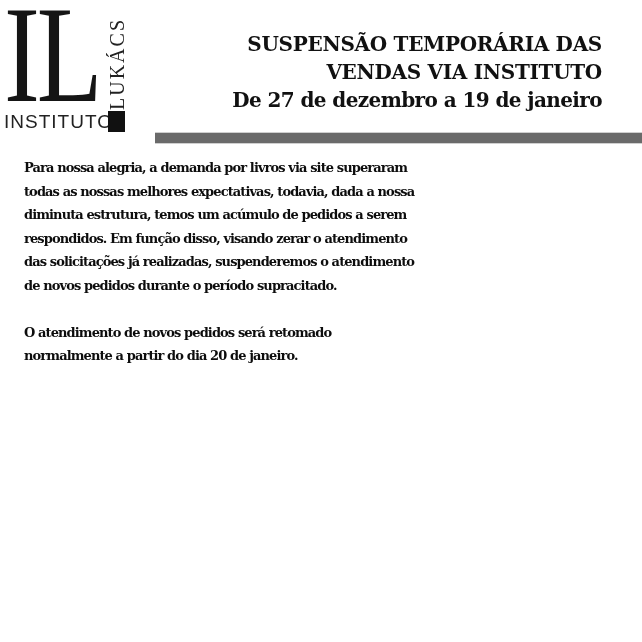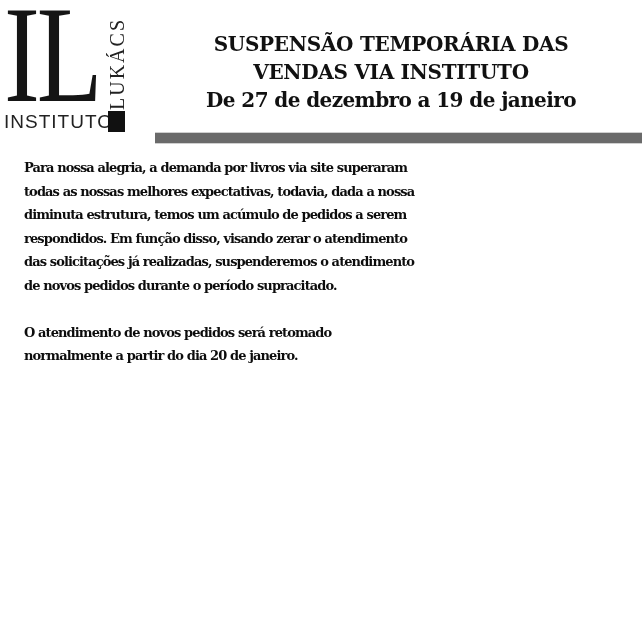--- a/index.html
+++ b/index.html
@@ -76,20 +76,21 @@
       text-align: center;
       font-family: "DejaVu Serif", "Liberation Serif", serif;
       font-weight: bold;
       color: #111;
     }
     .header .line {
       display: block;
       font-size: 20px;
       line-height: 28px;
       letter-spacing: -0.3px;
+      text-align: right;
     }
     .header .line.date {
       font-size: 20px;
       letter-spacing: -0.6px;
     }
     .divider {
       position: absolute;
       left: 155px;
       top: 132px;
       width: 487px;

